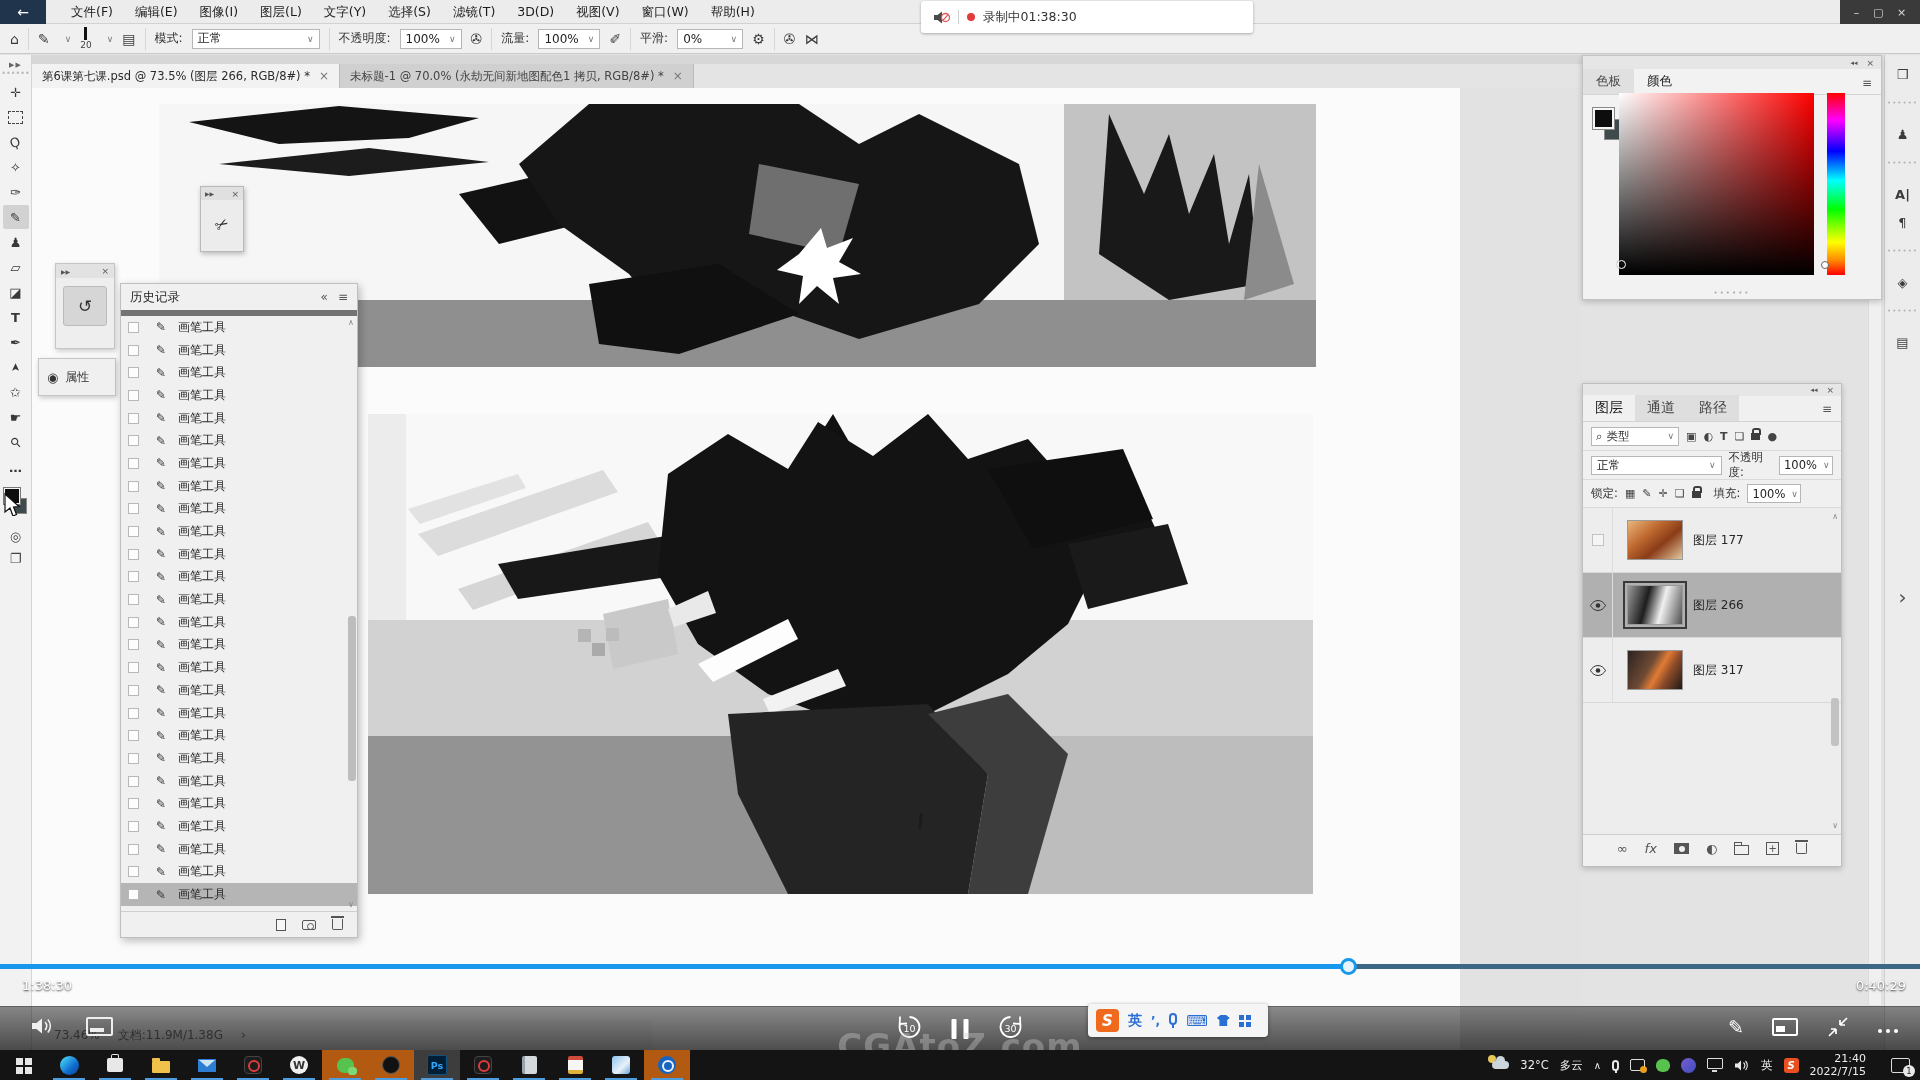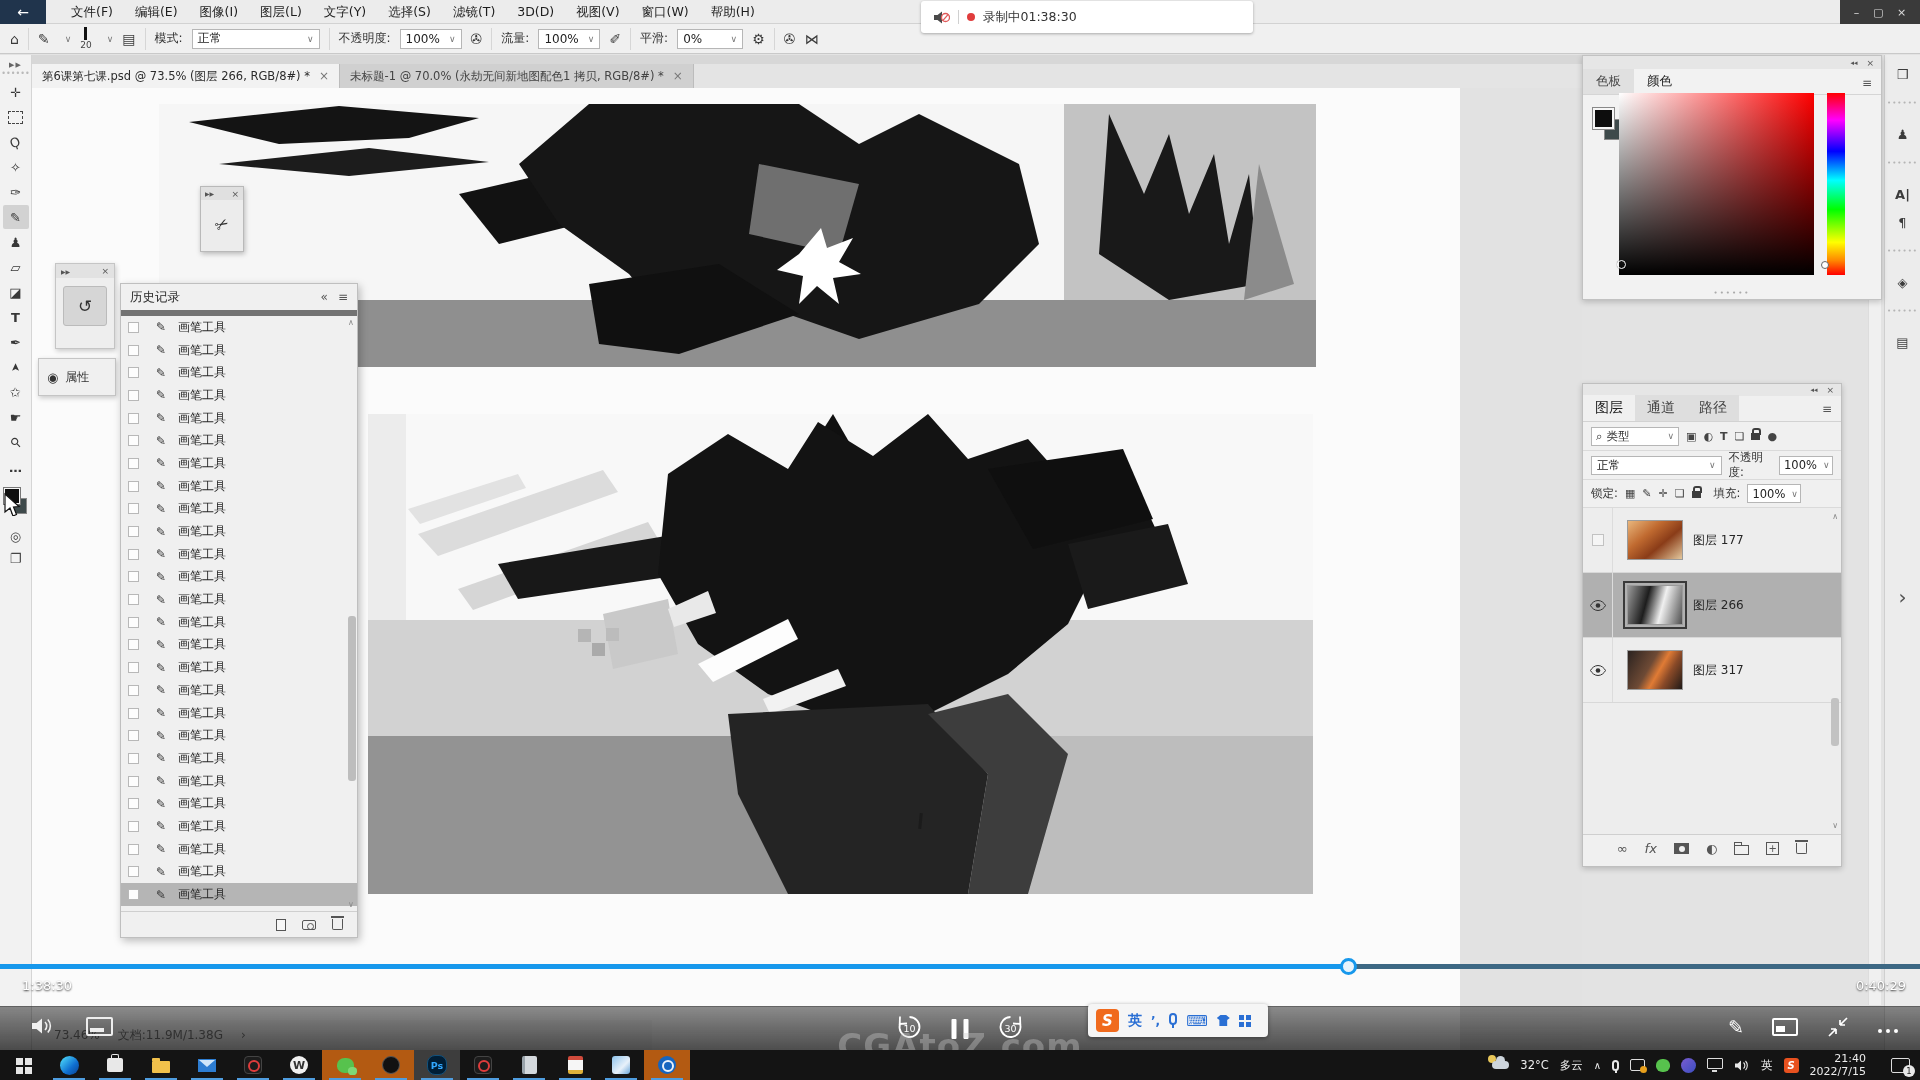--- a/index.html
+++ b/index.html
@@ -228,21 +228,21 @@
   .ic-explorer { width:18px; height:12px; background:#f2c14b; border-radius:1px; position:relative; margin-top:3px; }
   .ic-explorer::before { content:""; position:absolute; left:0; top:-3px; width:8px; height:3px; background:#f2c14b; border-radius:1px 1px 0 0; }
   .ic-mail { width:18px; height:13px; background:#2d7dd2; position:relative; }
   .ic-mail::after { content:""; position:absolute; left:1px; top:1px; border-left:8px solid transparent; border-right:8px solid transparent; border-top:7px solid #cfe6fa; }
   .ic-recorder { width:18px; height:18px; border-radius:4px; background:#1c1c1c; border:1px solid #444; position:relative; }
   .ic-recorder::after { content:""; position:absolute; left:3px; top:3px; width:8px; height:8px; border:2px solid #e03c3c; border-radius:50%; }
   .ic-wapp { width:18px; height:18px; border-radius:50%; background:#f0f0f0; color:#333; font-size:11px; font-weight:bold; display:flex; align-items:center; justify-content:center; }
   .ic-wechat { width:17px; height:15px; border-radius:45%; background:#57c24d; position:relative; }
   .ic-wechat::after { content:""; position:absolute; right:-3px; bottom:-2px; width:9px; height:8px; border-radius:45%; background:#7ed877; }
   .ic-music { width:18px; height:18px; border-radius:50%; background:#111; border:1px solid #555; }
-  .ic-photoshop { width:20px; height:20px; border-radius:8px; background:#001e36; border:1px solid #11517c; color:#31a8ff; font-size:9.5px; font-weight:bold; display:flex; align-items:center; justify-content:center; }
+  .ic-photoshop { width:20px; height:20px; border-radius:2px; background:#001e36; border:1px solid #11517c; color:#31a8ff; font-size:9.5px; font-weight:bold; display:flex; align-items:center; justify-content:center; }
   .ic-notes { width:15px; height:18px; background:#d4d9dd; border-radius:2px; border-left:3px solid #9aa4ab; }
   .ic-docs { width:15px; height:18px; background:#f6f6f6; border-radius:2px; border-bottom:4px solid #e0b23c; border-top:4px solid #d04b3c; }
   .ic-anime { width:18px; height:18px; border-radius:3px; background:linear-gradient(135deg,#8ec3ec,#e8f1fa 60%,#6ba6d8); }
   .ic-bluering { width:18px; height:18px; border-radius:50%; background:#1565c0; position:relative; }
   .ic-bluering::after { content:""; position:absolute; left:4px; top:4px; width:8px; height:8px; border:2px solid #e8f1fb; border-radius:50%; }
   .tb-tray { margin-left:auto; display:flex; align-items:center; gap:11px; padding-right:10px; color:#ececec; font-size:11.5px; }
   .icon-cloud { width:17px; height:8px; background:#cdd5dc; border-radius:8px; position:relative; }
   .icon-cloud::before { content:""; position:absolute; left:4px; top:-5px; width:9px; height:9px; background:#cdd5dc; border-radius:50%; }
   .icon-cloud::after { content:""; position:absolute; left:-4px; top:-6px; width:8px; height:8px; background:#e8c75a; border-radius:50%; z-index:-1; }
   .tray-mic { width:7px; height:11px; border:2px solid #e8e8e8; border-radius:4px; position:relative; }

